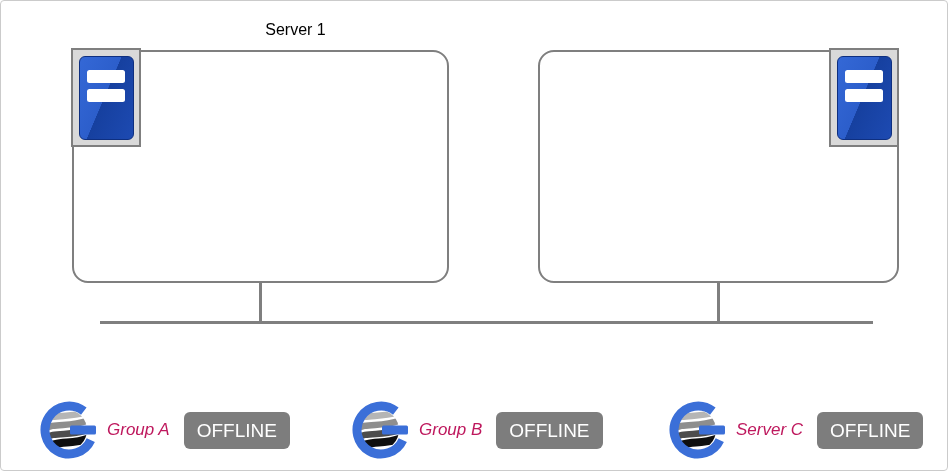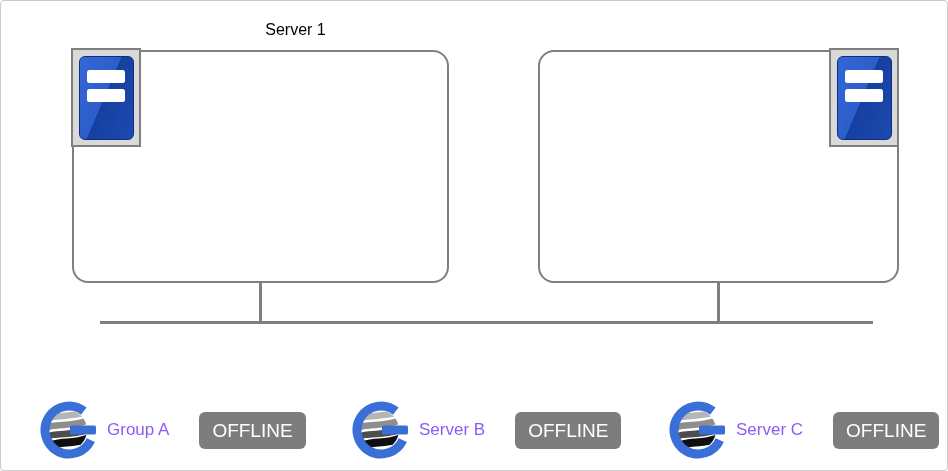--- a/index.html
+++ b/index.html
@@ -88,26 +88,27 @@
     display:flex;align-items:center;
   }
   .group.g1{left:38px;}
   .group.g2{left:350px;}
   .group.g3{left:667px;}
 
   .logo{width:60px;height:60px;flex:0 0 auto;}
 
   .group-label{
     font-size:17px;
-    color:#8b5cf6;
+    color:#be185d;
     margin-left:8px;
     white-space:nowrap;
+    font-style:italic;
   }
   .status-badge{
-    margin-left:30px;
+    margin-left:14px;
     background:#7d7d7d;
     color:#ffffff;
     font-size:19px;
     line-height:23px;
     padding:7px 13px;
     border-radius:6px;
     white-space:nowrap;
   }
   .defs-holder{position:absolute;width:0;height:0;overflow:hidden;}
 </style>
@@ -166,21 +167,21 @@
       <circle cx="28" cy="30" r="20" fill="#ffffff"></circle>
       <g clip-path="url(#gball)">
         <path d="M4,21 C16,12 30,20 53,10" stroke="#b5b5b5" stroke-width="6.5" fill="none"></path>
         <path d="M4,30 C16,21 30,29 53,19" stroke="#8e8e8e" stroke-width="6.5" fill="none"></path>
         <path d="M4,39 C17,30 32,38 53,28" stroke="#4d4d4d" stroke-width="6.5" fill="none"></path>
         <path d="M5,49 C18,39 34,46 53,37" stroke="#0f0f0f" stroke-width="8" fill="none"></path>
       </g>
       <path d="M44.8,11.1 A24,24 0 1 0 51.8,40.1" stroke="#3b6fd8" stroke-width="9" fill="none"></path>
       <rect x="31" y="25.5" width="26" height="9" rx="1.5" fill="#3b6fd8"></rect>
     </svg>
-    <span class="group-label">Server B</span>
+    <span class="group-label">Group B</span>
     <span class="status-badge">OFFLINE</span>
   </div>
 
   <div class="group g3">
     <svg class="logo" viewBox="0 0 60 60">
       <circle cx="28" cy="30" r="20" fill="#ffffff"></circle>
       <g clip-path="url(#gball)">
         <path d="M4,21 C16,12 30,20 53,10" stroke="#b5b5b5" stroke-width="6.5" fill="none"></path>
         <path d="M4,30 C16,21 30,29 53,19" stroke="#8e8e8e" stroke-width="6.5" fill="none"></path>
         <path d="M4,39 C17,30 32,38 53,28" stroke="#4d4d4d" stroke-width="6.5" fill="none"></path>

